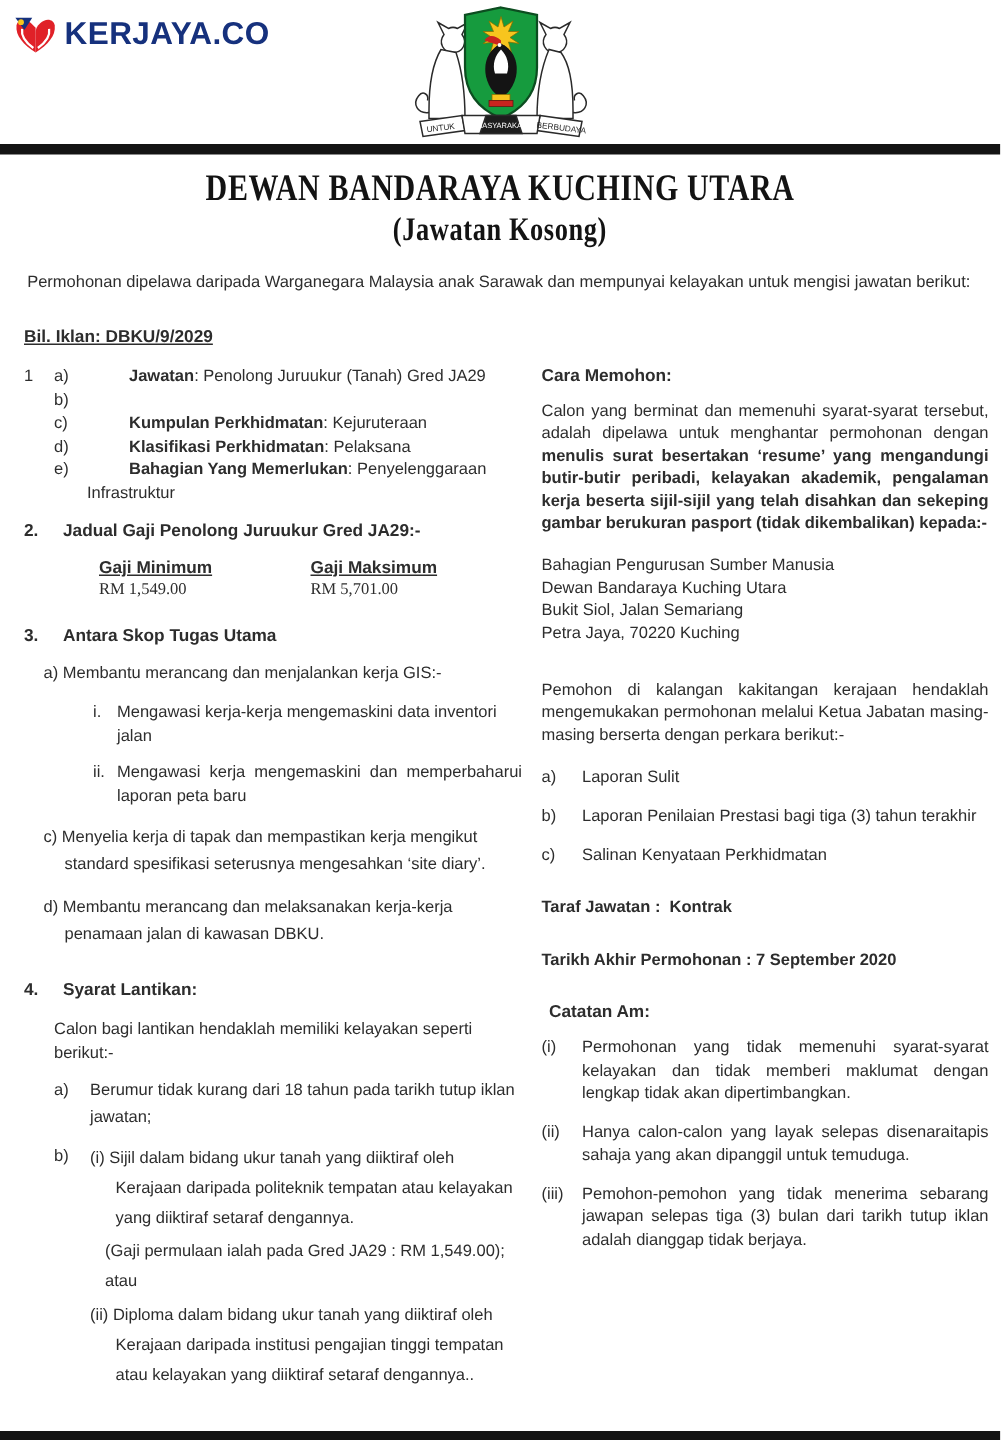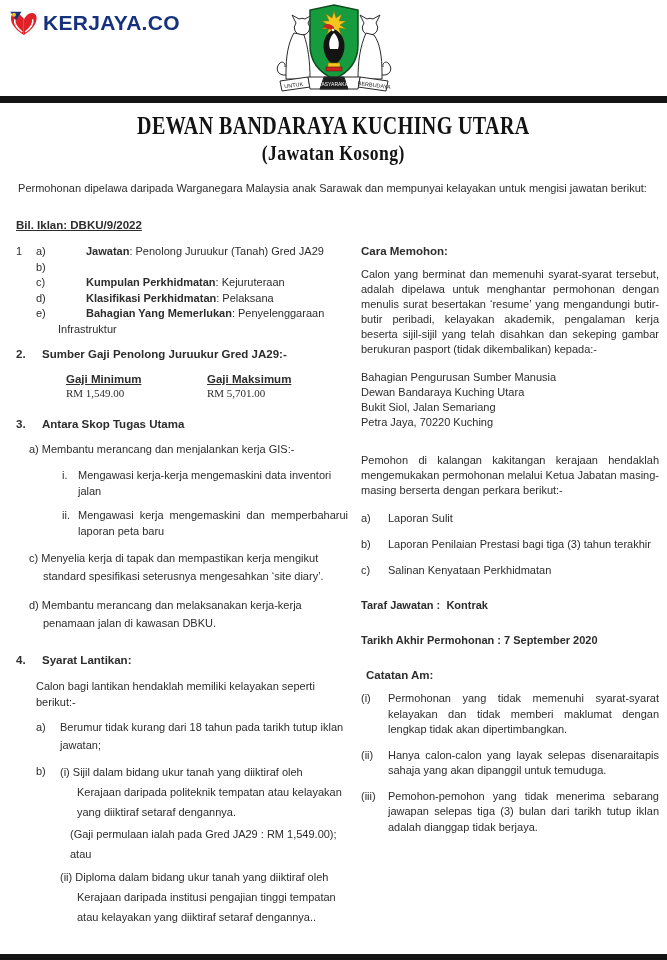--- a/index.html
+++ b/index.html
@@ -47,21 +47,21 @@
   .sec4 { margin-top:21px; }
   .lead { margin:12px 0 0 20px; line-height:16px; }
   .sl { display:grid; grid-template-columns:24px 1fr; margin:8px 0 0 20px; line-height:18px; }
   .bi  { padding-left:17px; text-indent:-17px; line-height:20px; }
   .binote { margin:2px 0 0 10px; line-height:20px; }
   .bii { margin-top:3px; }
 
   
   .rhead { font-size:11.5px; font-weight:bold; margin:1px 0 10px; }
   .jpara { text-align:justify; line-height:15px; margin:0 0 13px; }
-  .jpara b { font-weight:normal;margin-top:46px; }
+  .jpara b { font-weight:bold;margin-top:46px; }
   .addr div { line-height:15px; }
   .addr { margin-bottom:23px; }
   .rl-row { display:grid; grid-template-columns:27px 1fr; margin-top:11px; line-height:15px; }
   .status { font-weight:bold; margin-top:21px; white-space:pre-wrap; }
   .deadline { font-weight:bold; margin-top:23px; white-space:pre-wrap; }
   .notes-head { font-weight:bold; margin:23px 0 0 5px; font-size:11.5px; }
   .note-row { display:grid; grid-template-columns:27px 1fr; margin-top:10px; line-height:15.5px; text-align:justify; }
 </style>
 </head>
 <body>
@@ -121,21 +121,21 @@
       </svg>
     </div>
   </header>
 
   <div class="bar"></div>
 
   <h1 class="title1"><span>DEWAN BANDARAYA KUCHING UTARA</span></h1>
   <h2 class="title2"><span>(Jawatan Kosong)</span></h2>
 
   <p class="intro">Permohonan dipelawa daripada Warganegara Malaysia anak Sarawak dan mempunyai kelayakan untuk mengisi jawatan berikut:</p>
-  <p class="advert-no">Bil. Iklan: DBKU/9/2022</p>
+  <p class="advert-no">Bil. Iklan: DBKU/9/2029</p>
 
   <div class="columns">
 
     <div class="col-left">
 
       <div>
         <div class="d-row">
           <span>1</span>
           <span>a)</span>
           <span><b>Jawatan</b><span>: Penolong Juruukur (Tanah) Gred JA29</span></span>
@@ -157,21 +157,21 @@
         <div class="d-row">
           <span></span>
           <span>e)</span>
           <span><b>Bahagian Yang Memerlukan</b><span>: Penyelenggaraan Infrastruktur</span></span>
         </div>
       </div>
 
       <div class="sec2">
         <div class="sec-head">
           <span>2.</span>
-            <span>Sumber Gaji Penolong Juruukur Gred JA29:-</span>
+            <span>Jadual Gaji Penolong Juruukur Gred JA29:-</span>
         </div>
         <div class="salary">
           <div class="cell">
             <div class="h">Gaji Minimum</div>
             <div class="v">RM 1,549.00</div>
           </div>
           <div class="cell">
             <div class="h">Gaji Maksimum</div>
             <div class="v">RM 5,701.00</div>
           </div>

